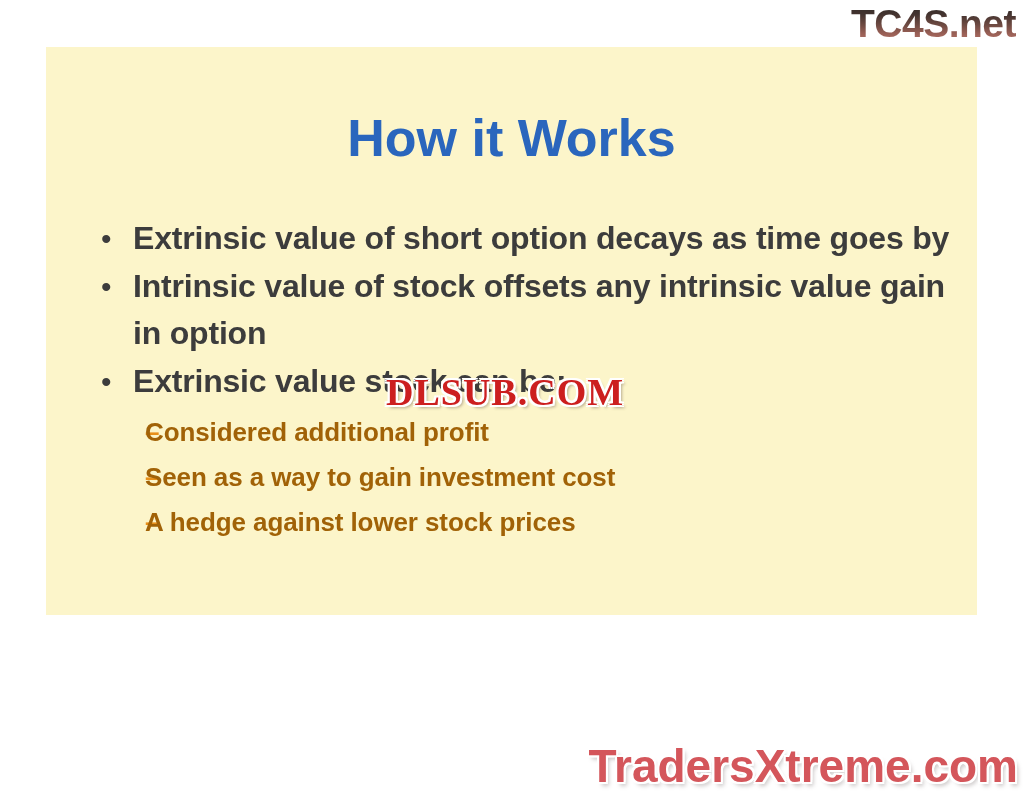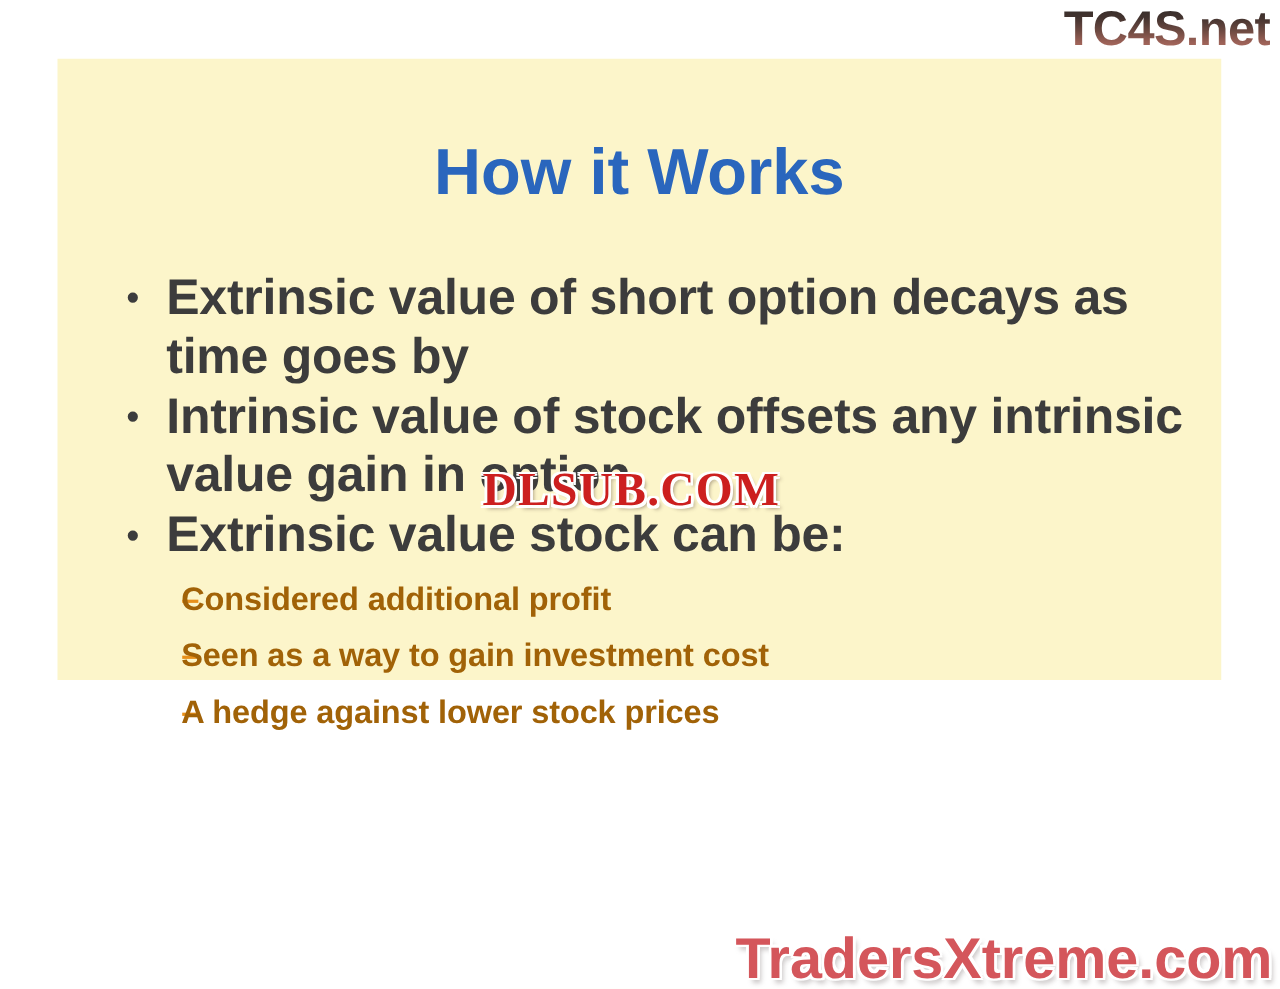--- a/index.html
+++ b/index.html
@@ -52,21 +52,21 @@
     white-space: nowrap;
     z-index: -1;
   }
 
   
   .slide-panel {
     position: absolute;
     left: 46px;
     top: 47px;
     width: 931px;
-    height: 497px;
+    height: 568px;
     background: #fcf5ca;
   }
 
   
   .slide-title {
     position: absolute;
     left: 0;
     top: 62px;
     width: 931px;
     text-align: center;
@@ -99,21 +99,21 @@
     text-align: left;
     padding-left: 6px;
     box-sizing: border-box;
     font-family: "Liberation Sans", sans-serif;
   }
   .bullet-text {
     flex: 1 1 auto;
     color: #3c3c3c;
     font-family: "Liberation Sans", sans-serif;
     font-weight: bold;
-    font-size: 40px;
+    font-size: 32px;
     line-height: 47px;
     letter-spacing: -0.2px;
   }
 
   
   .sub-list {
     margin-top: 5px;
   }
   .sub-row {
     display: flex;

